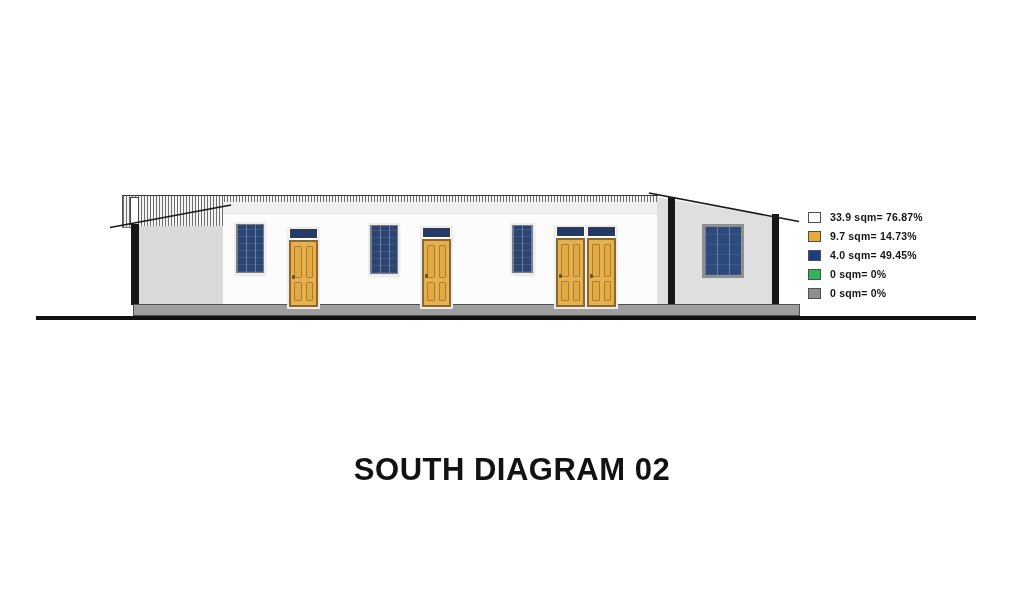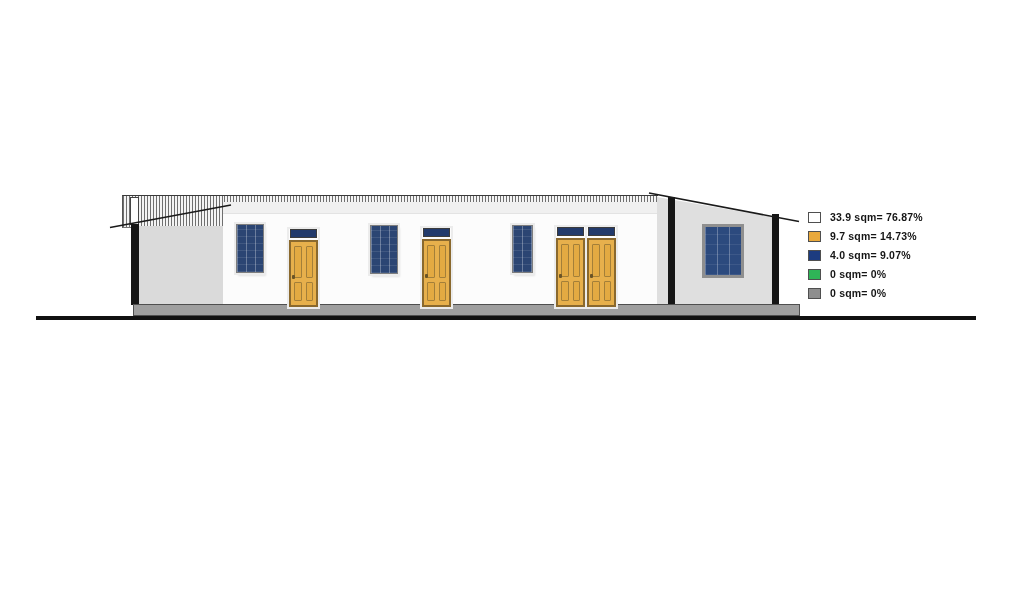--- a/index.html
+++ b/index.html
@@ -199,26 +199,27 @@
     <div class="legend-row">
       <span class="legend-swatch" style="background-color: rgb(255, 255, 255);"></span>
       <span class="legend-label">33.9 sqm= 76.87%</span>
     </div>
     <div class="legend-row">
       <span class="legend-swatch" style="background-color: rgb(233, 169, 60);"></span>
       <span class="legend-label">9.7 sqm= 14.73%</span>
     </div>
     <div class="legend-row">
       <span class="legend-swatch" style="background-color: rgb(29, 60, 128);"></span>
-      <span class="legend-label">4.0 sqm= 9.07%</span>
+      <span class="legend-label">4.0 sqm= 49.45%</span>
     </div>
     <div class="legend-row">
       <span class="legend-swatch" style="background-color: rgb(47, 180, 87);"></span>
       <span class="legend-label">0 sqm= 0%</span>
     </div>
     <div class="legend-row">
       <span class="legend-swatch" style="background-color: rgb(142, 142, 142);"></span>
       <span class="legend-label">0 sqm= 0%</span>
     </div>
   </div>
 
+  <div class="abs title">SOUTH DIAGRAM 02</div>
 
 </div>
 
 </body></html>

